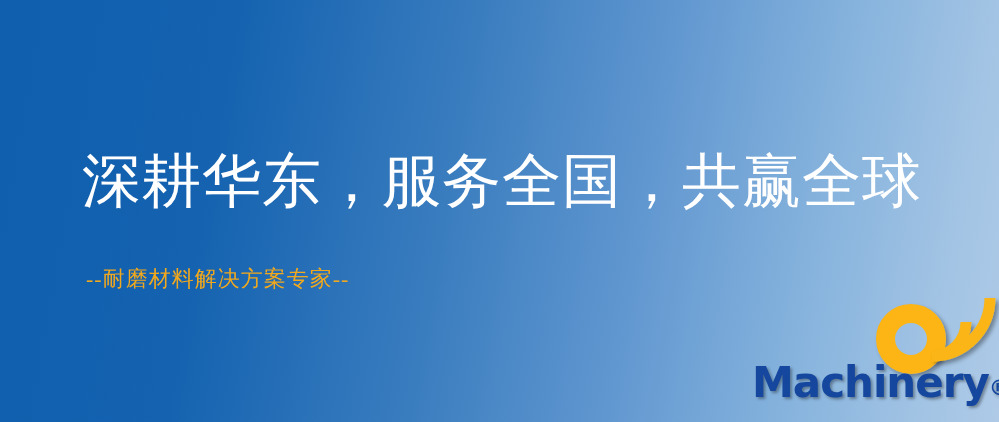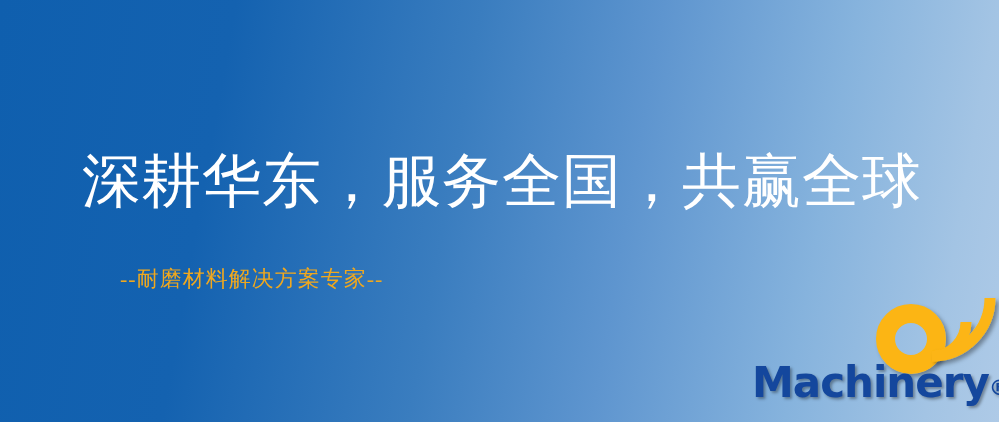--- a/index.html
+++ b/index.html
@@ -41,21 +41,20 @@
   #subtitle {
     position: absolute;
     left: 86px;
     top: 268px;
     font-family: "Liberation Serif", "DejaVu Serif", serif;
     font-size: 22px;
     line-height: 1;
     color: #f0a81e;
     letter-spacing: 1px;
     white-space: nowrap;
-    margin-left: 34px;
   }
 
   
   #logo {
     position: absolute;
     left: 742px;
     top: 296px;
     width: 256px;
     height: 126px;
   }

